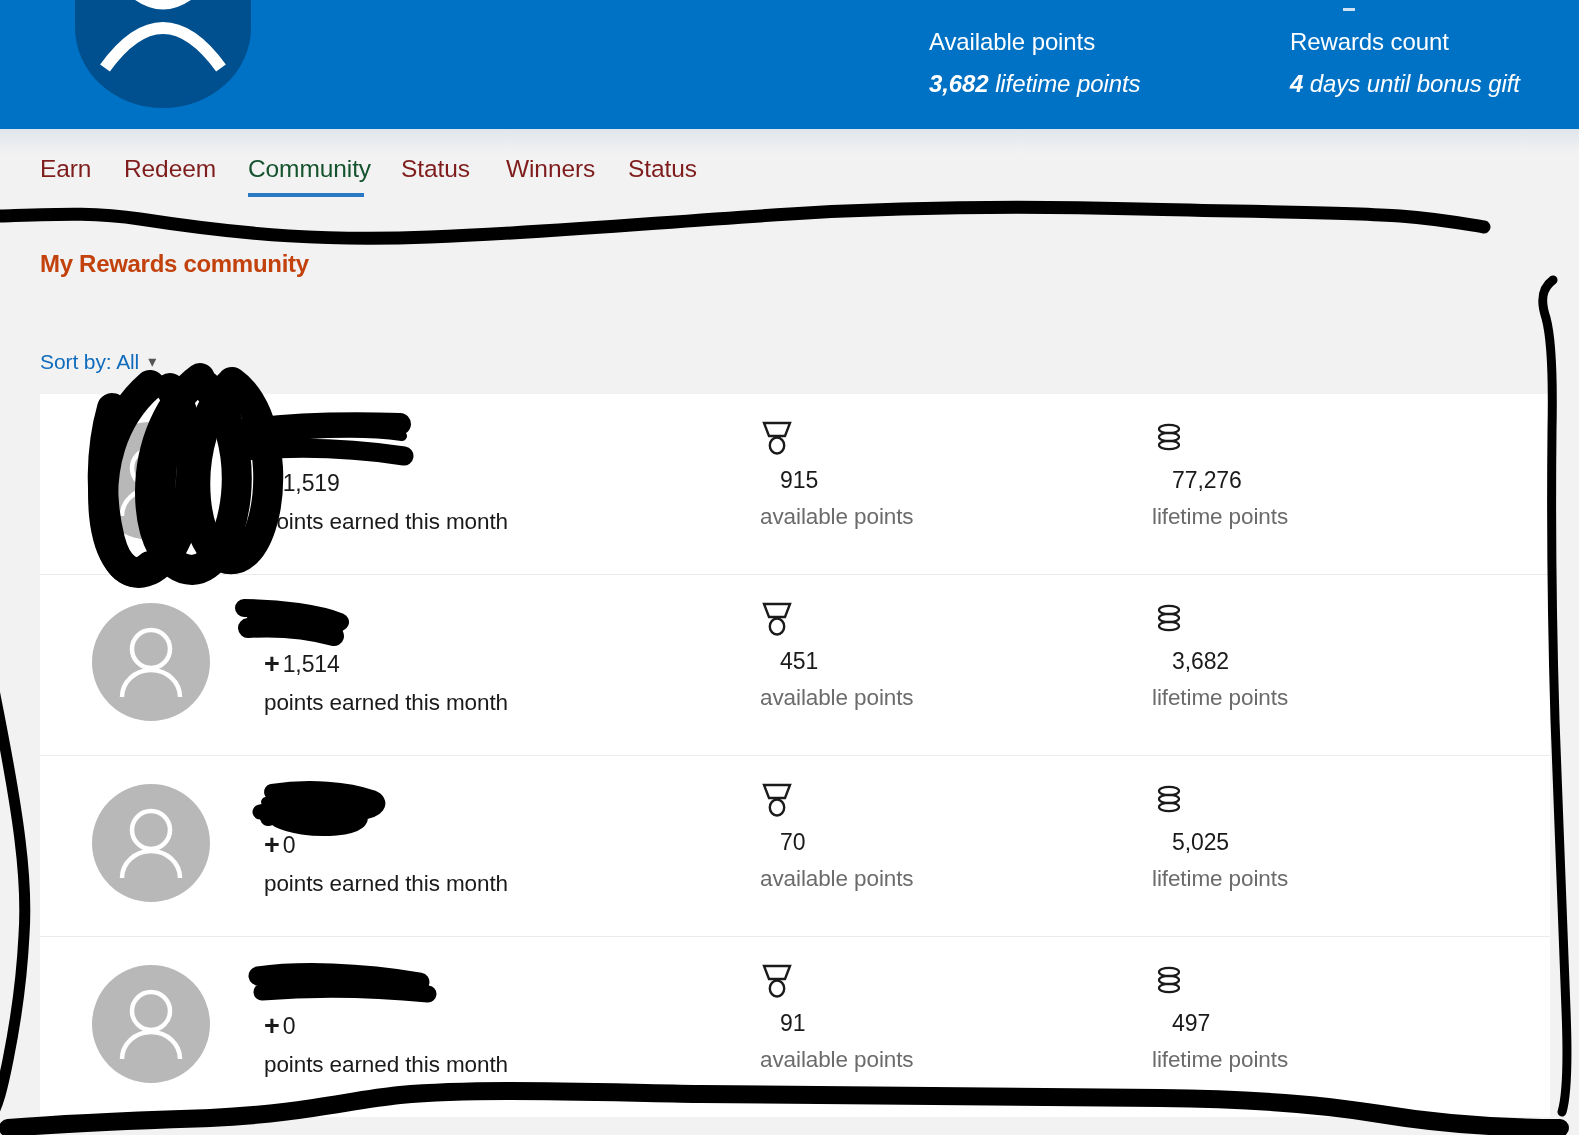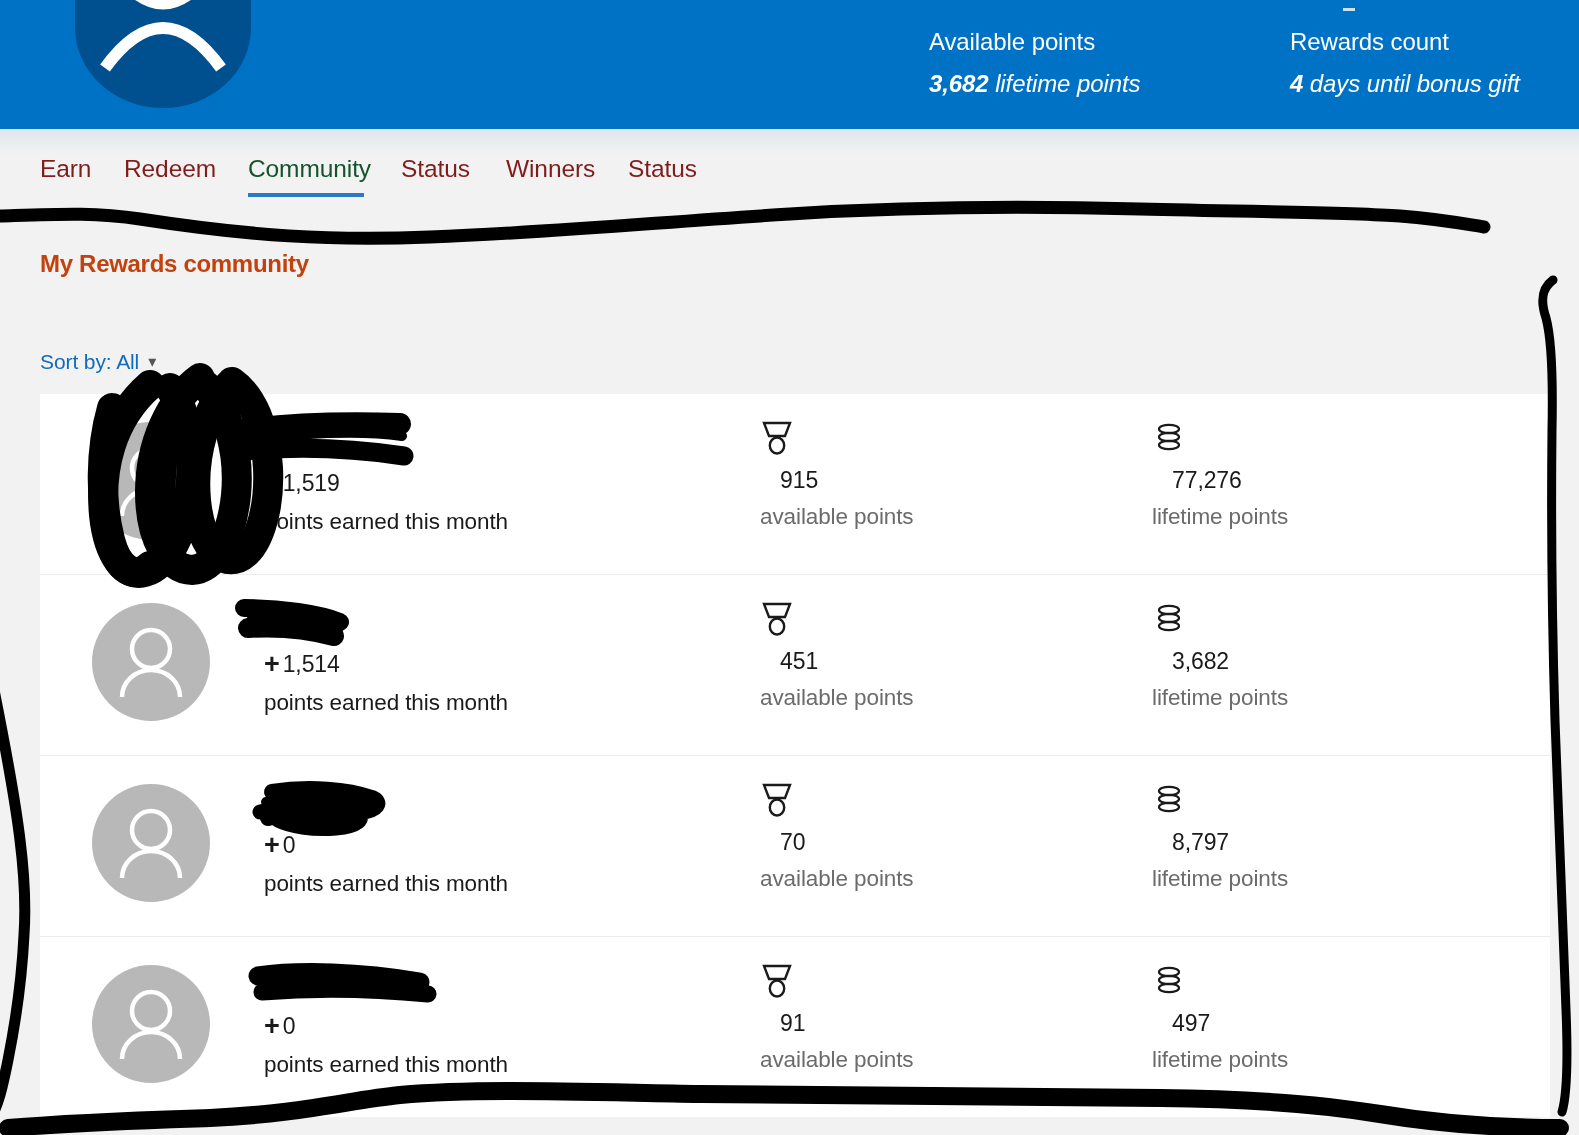--- a/index.html
+++ b/index.html
@@ -372,21 +372,21 @@
       <div class="metric-label">available points</div>
     </div>
     <div class="metric life">
       <div class="metric-icon">
         <svg width="34" height="36" viewBox="0 0 34 36">
             <ellipse cx="17" cy="9" rx="10" ry="4.2" fill="none" stroke="#1a1a1a" stroke-width="2.2"></ellipse>
             <ellipse cx="17" cy="17" rx="10" ry="4.2" fill="none" stroke="#1a1a1a" stroke-width="2.2"></ellipse>
             <ellipse cx="17" cy="25" rx="10" ry="4.2" fill="none" stroke="#1a1a1a" stroke-width="2.2"></ellipse>
           </svg>
       </div>
-      <div class="metric-value">8,797</div>
+      <div class="metric-value">5,025</div>
       <div class="metric-label">lifetime points</div>
     </div>
   </div>
 
   <div class="list-row">
     <div class="avatar">
       <svg width="118" height="118" viewBox="0 0 118 118">
         <circle cx="59" cy="46" r="19" fill="none" stroke="#ffffff" stroke-width="4.5"></circle>
         <path d="M 30 94 a 29 27 0 0 1 58 0" fill="none" stroke="#ffffff" stroke-width="4.5"></path>
       </svg>

